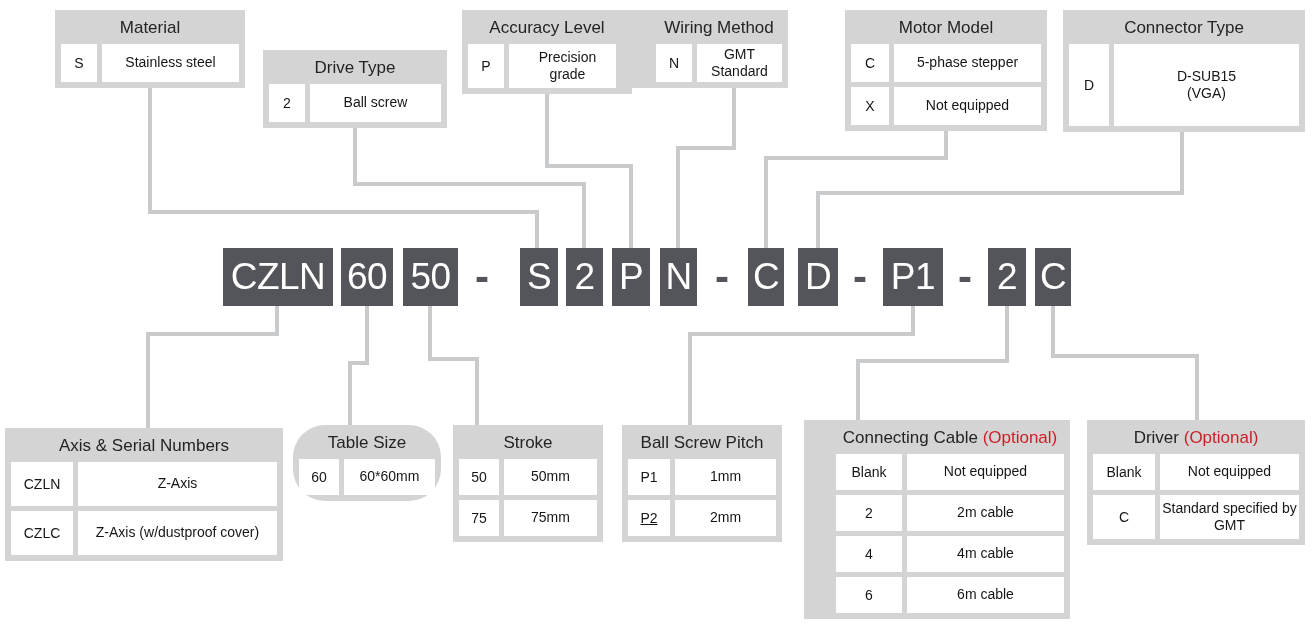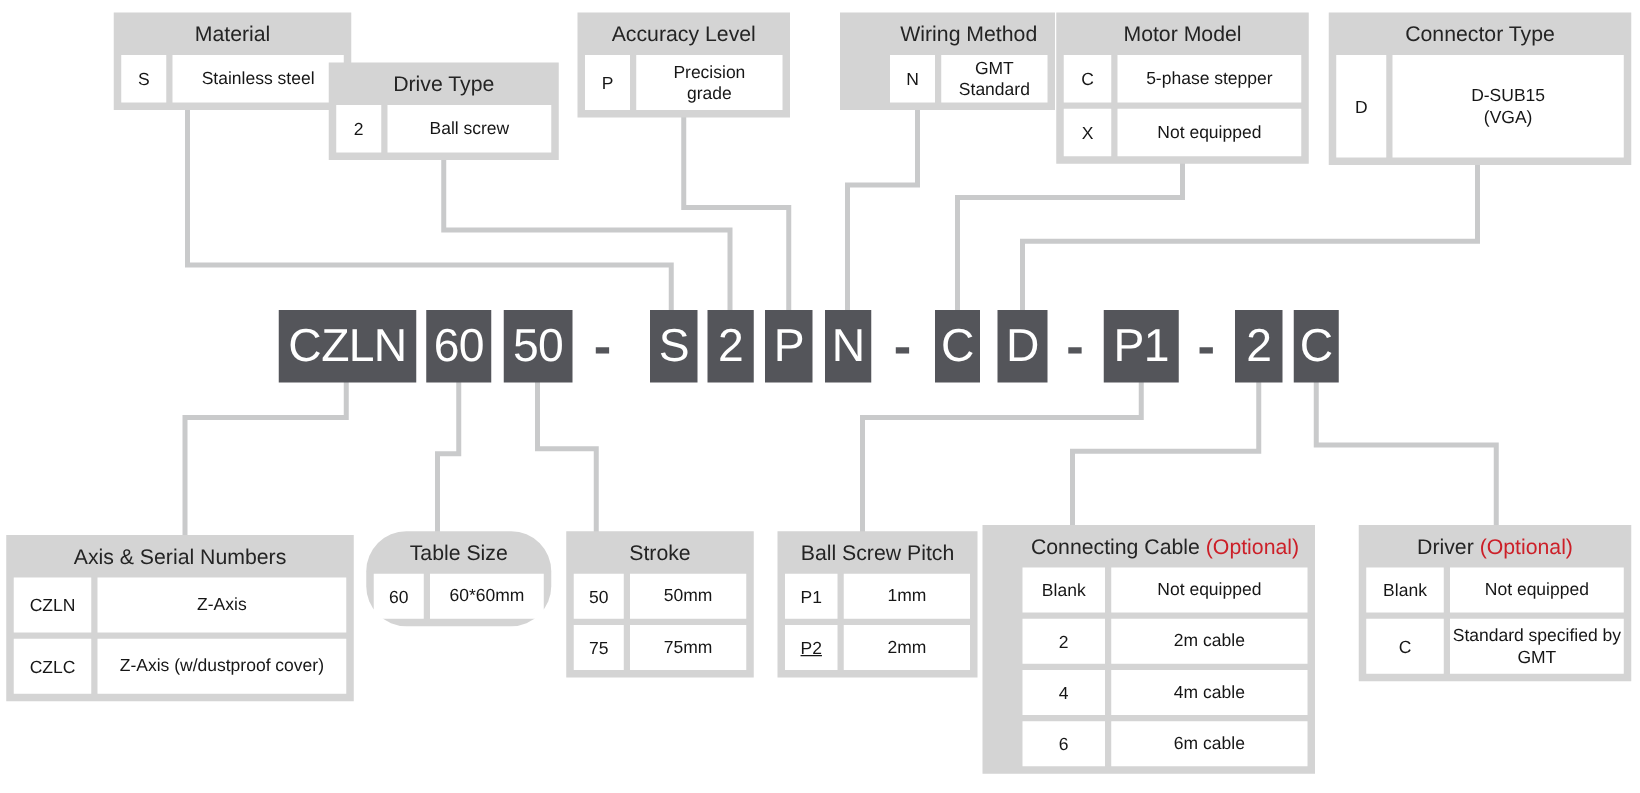--- a/index.html
+++ b/index.html
@@ -59,21 +59,21 @@
     <path d="M1182,125 V193 H818 V255"></path>
 
     <path d="M277,300 V334 H148 V436"></path>
     <path d="M367,300 V363 H350 V433"></path>
     <path d="M430,300 V359 H477 V433"></path>
     <path d="M913,300 V334 H690 V433"></path>
     <path d="M1007,300 V361 H858 V428"></path>
     <path d="M1053,300 V356 H1197 V428"></path>
   </svg>
 
-  <div class="gbox" style="left:55px; top:10px; width:190px;margin-left:36px;">
+  <div class="gbox" style="left:55px; top:10px; width:190px;">
     <div class="title">Material</div>
     <div class="rows">
       <div class="row" style="height:38px;">
         <div class="key" style="width:36px;">S</div>
         <div class="val">Stainless steel</div>
       </div>
     </div>
   </div>
 
   <div class="gbox" style="left:263px; top:10px; width:184px;margin-top:40px;">
@@ -90,21 +90,21 @@
     <div class="title">Accuracy Level</div>
     <div class="rows">
       <div class="row" style="height:44px;">
         <div class="key" style="width:36px;">P</div>
         <div class="val">Precision
 grade</div>
       </div>
     </div>
   </div>
 
-  <div class="gbox" style="left:672px; top:10px; width:172px;padding-left:40px;">
+  <div class="gbox" style="left:616px; top:10px; width:172px;padding-left:40px;">
     <div class="title">Wiring Method</div>
     <div class="rows">
       <div class="row" style="height:38px;">
         <div class="key" style="width:36px;">N</div>
         <div class="val">GMT Standard</div>
       </div>
     </div>
   </div>
 
   <div class="gbox" style="left:845px; top:10px; width:202px;">
@@ -194,21 +194,21 @@
         <div class="key" style="width:42px;">P1</div>
         <div class="val">1mm</div>
       </div>
       <div class="row" style="height:36px;">
         <div class="key" style="width:42px;text-decoration:underline;">P2</div>
         <div class="val">2mm</div>
       </div>
     </div>
   </div>
 
-  <div class="gbox" style="left:786px; top:420px; width:266px;padding-left:32px;">
+  <div class="gbox" style="left:804px; top:420px; width:266px;padding-left:32px;">
     <div class="title"><span>Connecting Cable</span> <span class="opt">(Optional)</span></div>
     <div class="rows">
       <div class="row" style="height:36px;">
         <div class="key" style="width:66px;">Blank</div>
         <div class="val">Not equipped</div>
       </div>
       <div class="row" style="height:36px;">
         <div class="key" style="width:66px;">2</div>
         <div class="val">2m cable</div>
       </div>

